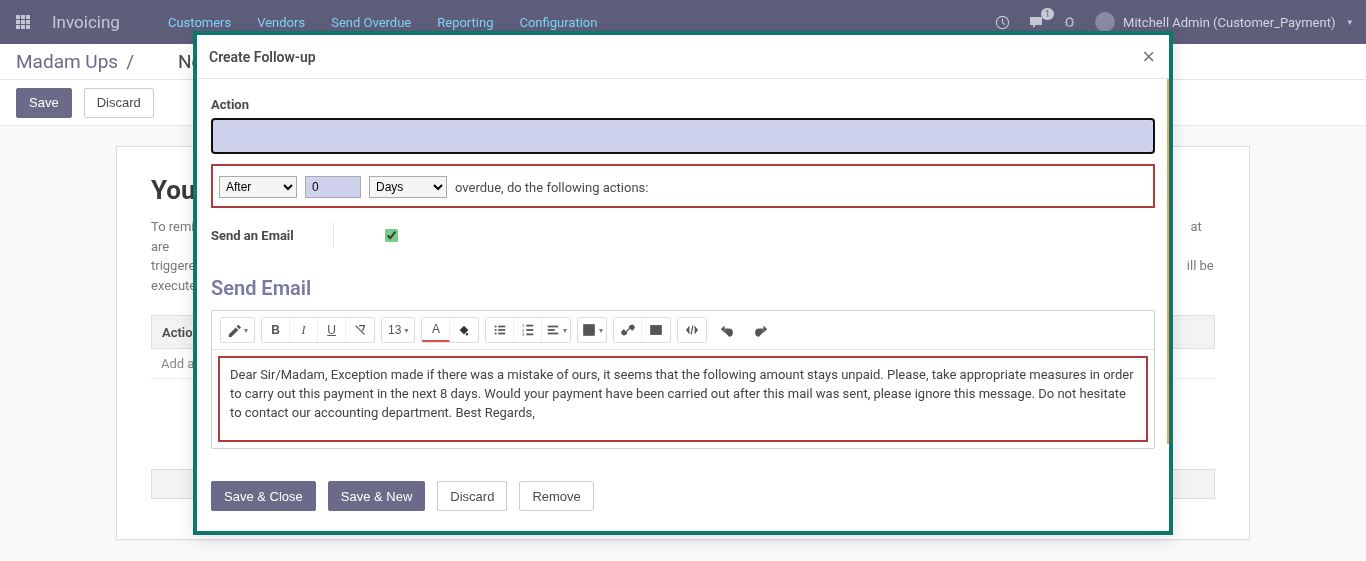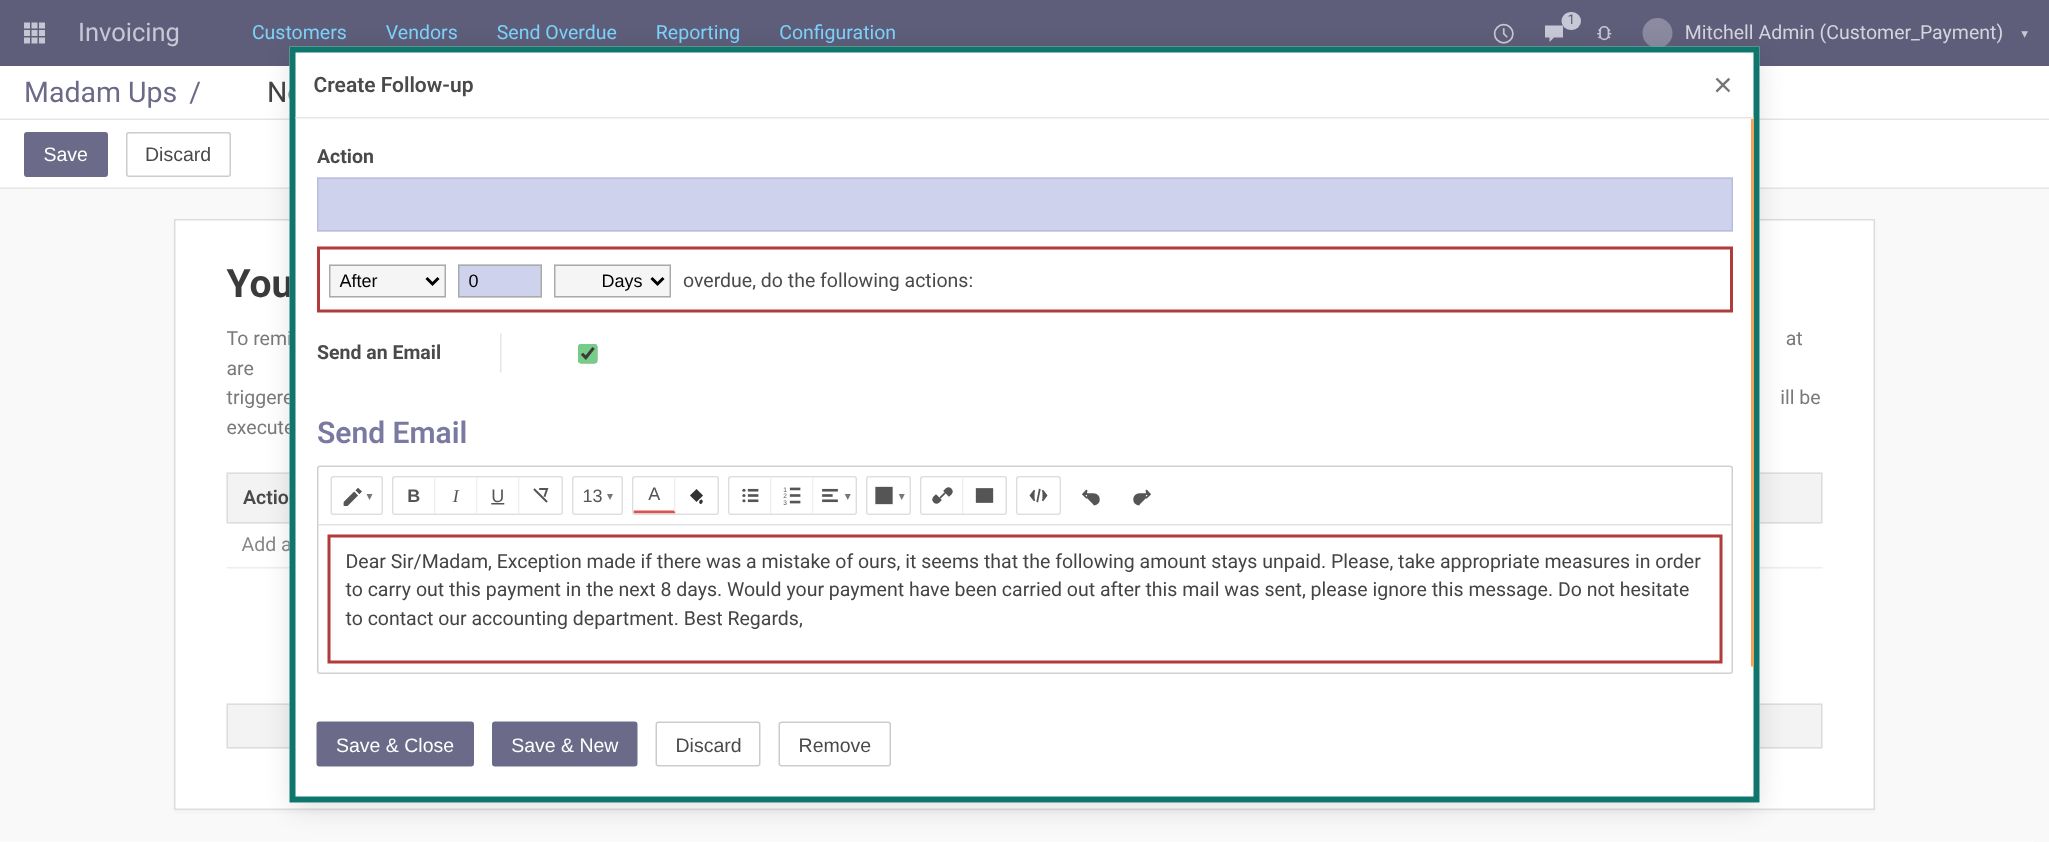--- a/index.html
+++ b/index.html
@@ -53,21 +53,21 @@
   .modal-close { font-size: 22px; color: #777; line-height: 1; cursor: pointer; background: none; border: none; }
   .modal-body { position: relative; padding: 18px 14px 20px; overflow-y: auto; flex: 1; }
   .orange-bar { position: absolute; top: 0; right: -1px; width: 3px; height: 365px; background: #f5a35a; }
 
   .label-strong { font-weight: 700; font-size: 13px; color: #4a4a4a; margin-bottom: 6px; display: block; }
   .action-input { width: 100%; height: 36px; background: #cfd2ed; border: 1px solid #b9bce0; border-radius: 0; padding: 0 8px; font-size: 14px; color: #333; caret-color: #333; }
 
   .highlight-box { margin-top: 10px; border: 2px solid #b13a3a; padding: 10px 6px 8px; display: flex; align-items: center; gap: 8px; }
   .sel { height: 22px; border: 1px solid #aaa; background: #f5f5f5; font-size: 12px; padding: 0 2px; }
   .sel-after { width: 78px; }
-  .sel-days { width: 78px; text-align: right; }
+  .sel-days { width: 78px; }
   .num-input { width: 56px; height: 22px; border: 1px solid #aaa; background: #cfd2ed; font-size: 12px; padding: 0 6px; }
   .inline-text { font-size: 13px; color: #4a4a4a; }
 
   .row-sendemail { display: flex; align-items: center; gap: 39px; margin-top: 14px; }
   .row-sendemail .label-strong { margin-bottom: 0; }
   .faux-sep { border-left: 1px solid #e5e5e5; height: 26px; }
   .chk-wrap { display: flex; align-items: center; padding-left: 12px; }
   .chk { width: 13px; height: 13px; accent-color: #7c8; }
 
   .section-heading { font-size: 20px; font-weight: 600; color: #7a79a1; margin-top: 28px; margin-bottom: 10px; }

